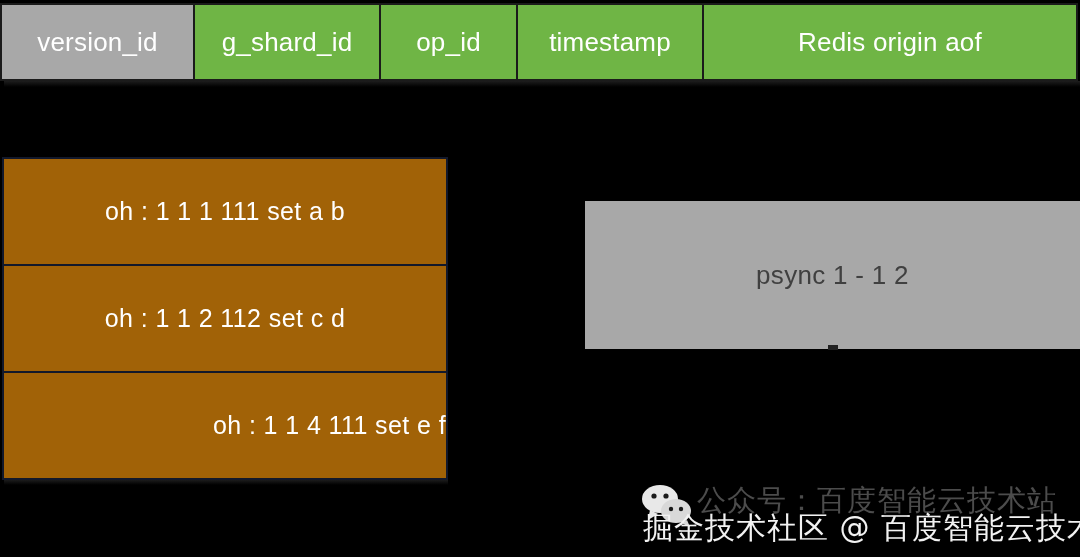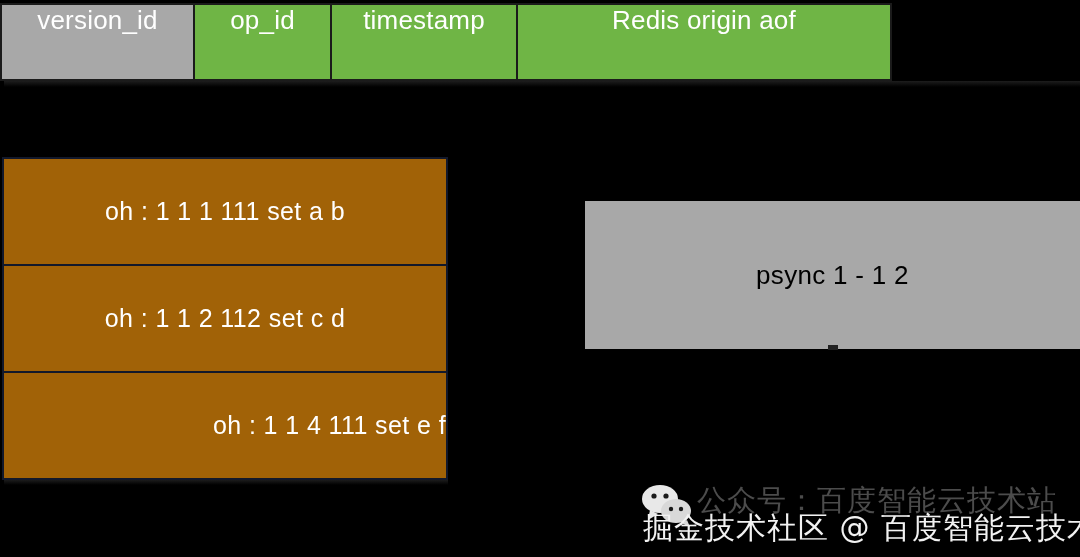--- a/index.html
+++ b/index.html
@@ -24,21 +24,21 @@
     top: 3px;
     width: 1080px;
     height: 78px;
     display: flex;
     box-sizing: border-box;
   }
   .header-cell {
     box-sizing: border-box;
     height: 78px;
     display: flex;
-    align-items: flex-start;
+    align-items: center;
     justify-content: center;
     color: #ffffff;
     font-size: 26px;
     letter-spacing: 0.2px;
     border: 2px solid #1b1b1b;
     margin-left: -2px;
     overflow: hidden;
     white-space: nowrap;
   }
   .header-cell:first-child { margin-left: 0; }
@@ -95,21 +95,21 @@
   }
 
   
   .psync-box {
     position: absolute;
     left: 585px;
     top: 201px;
     width: 495px;
     height: 148px;
     background: #a8a8a8;
-    color: #000000;
+    color: #404040;
     display: flex;
     flex-direction: column;
     align-items: center;
     justify-content: center;
     box-sizing: border-box;
     line-height: 1.32;
   }
   .psync-line1 {
     font-size: 26px;
     letter-spacing: 0.3px;
@@ -163,20 +163,23 @@
     width: 58px;
     height: 44px;
   }
 </style>
 </head>
 <body>
 
 <div class="header-table">
   <div class="header-cell cell-version">
     <span>version_id</span>
+  </div>
+  <div class="header-cell cell-gshard">
+    <span>g_shard_id</span>
   </div>
   <div class="header-cell cell-opid">
     <span>op_id</span>
   </div>
   <div class="header-cell cell-timestamp">
     <span>timestamp</span>
   </div>
   <div class="header-cell cell-aof">
     <span>Redis origin aof</span>
   </div>

